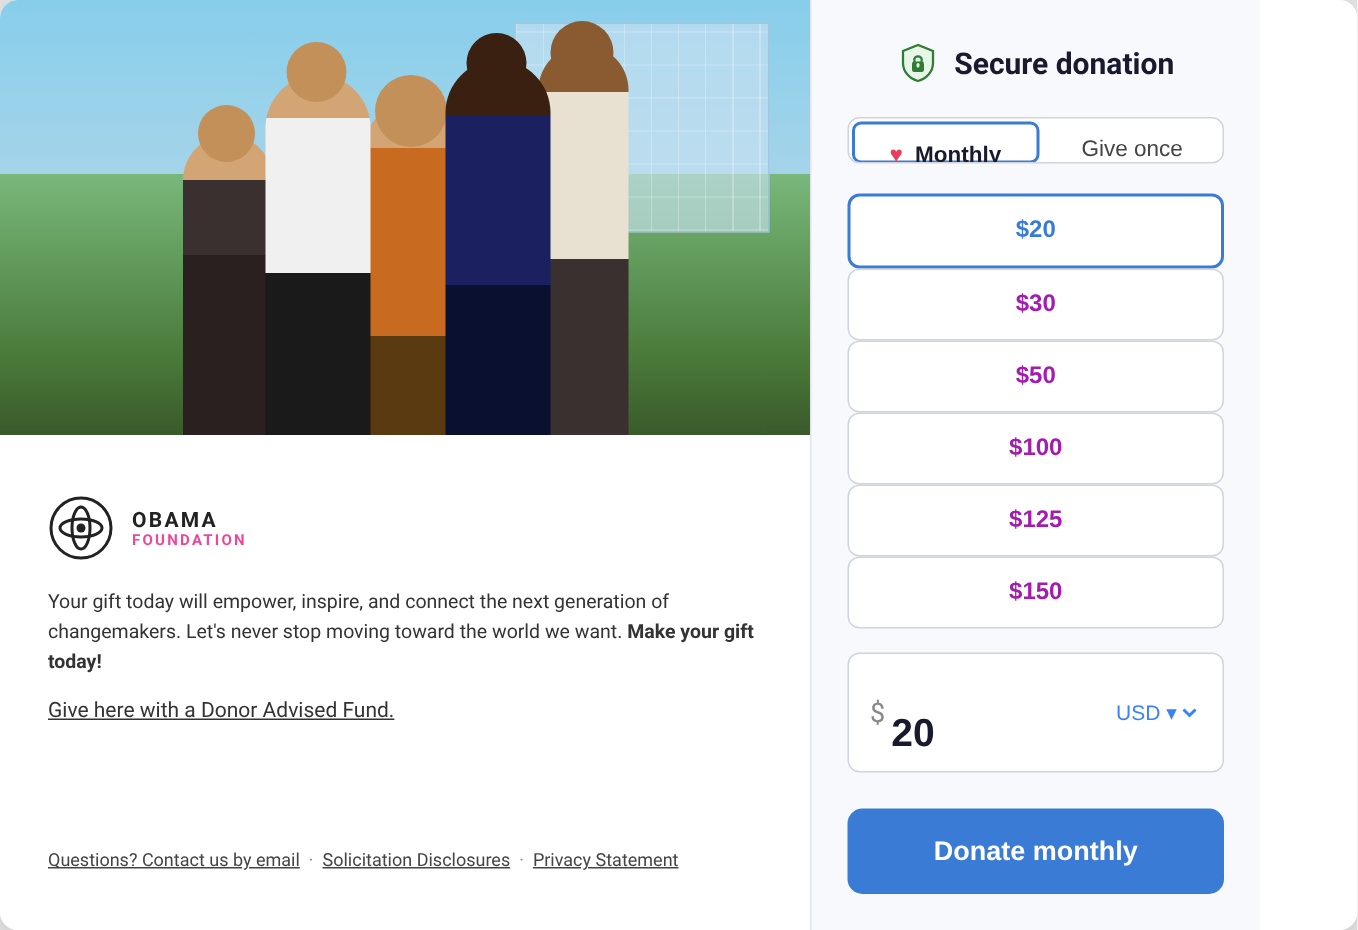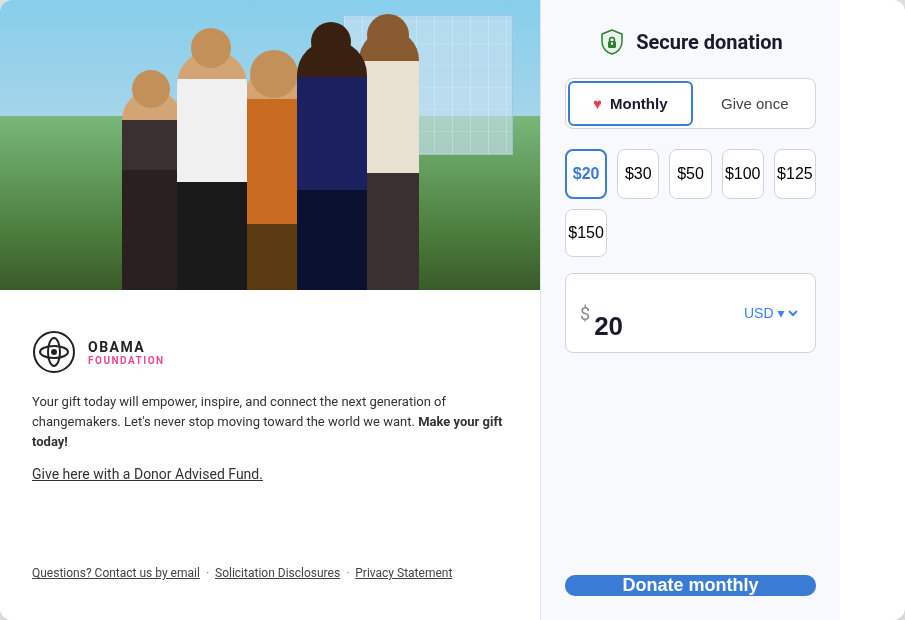--- a/index.html
+++ b/index.html
@@ -147,32 +147,31 @@
       font-weight: 600;
       margin: 2px;
     }
     .heart-icon {
       color: #e83e5a;
       margin-right: 4px;
     }
 
     .amount-grid {
       display: grid;
-      grid-template-columns: repeat(5, 1fr);
-      gap: 10px;
+      grid-template-columns: repeat(1, 1fr);
       margin-bottom: 16px;
     }
     .amount-btn {
       padding: 14px 0;
       border: 1.5px solid #d0d5dd;
       border-radius: 8px;
       background: #fff;
       font-size: 16px;
-      font-weight: 400;
-      color: #000000;
+      font-weight: 700;
+      color: #a21caf;
       cursor: pointer;
       transition: border-color 0.15s, background 0.15s;
     }
     .amount-btn.selected {
       border: 2.5px solid #3a7bd5;
       color: #3a7bd5;
       font-weight: 700;
       background: #fff;
     }
 
@@ -207,20 +206,21 @@
       background: transparent;
       font-size: 14px;
       color: #3b82f6;
       cursor: pointer;
       margin-left: 33px;
     }
 
     .donate-btn {
       margin-top: auto;
       width: 100%;
+      padding: 18px;
       background: #3a7bd5;
       color: #fff;
       border: none;
       border-radius: 10px;
       font-size: 18px;
       font-weight: 600;
       cursor: pointer;
       transition: background 0.15s;
     }
 

